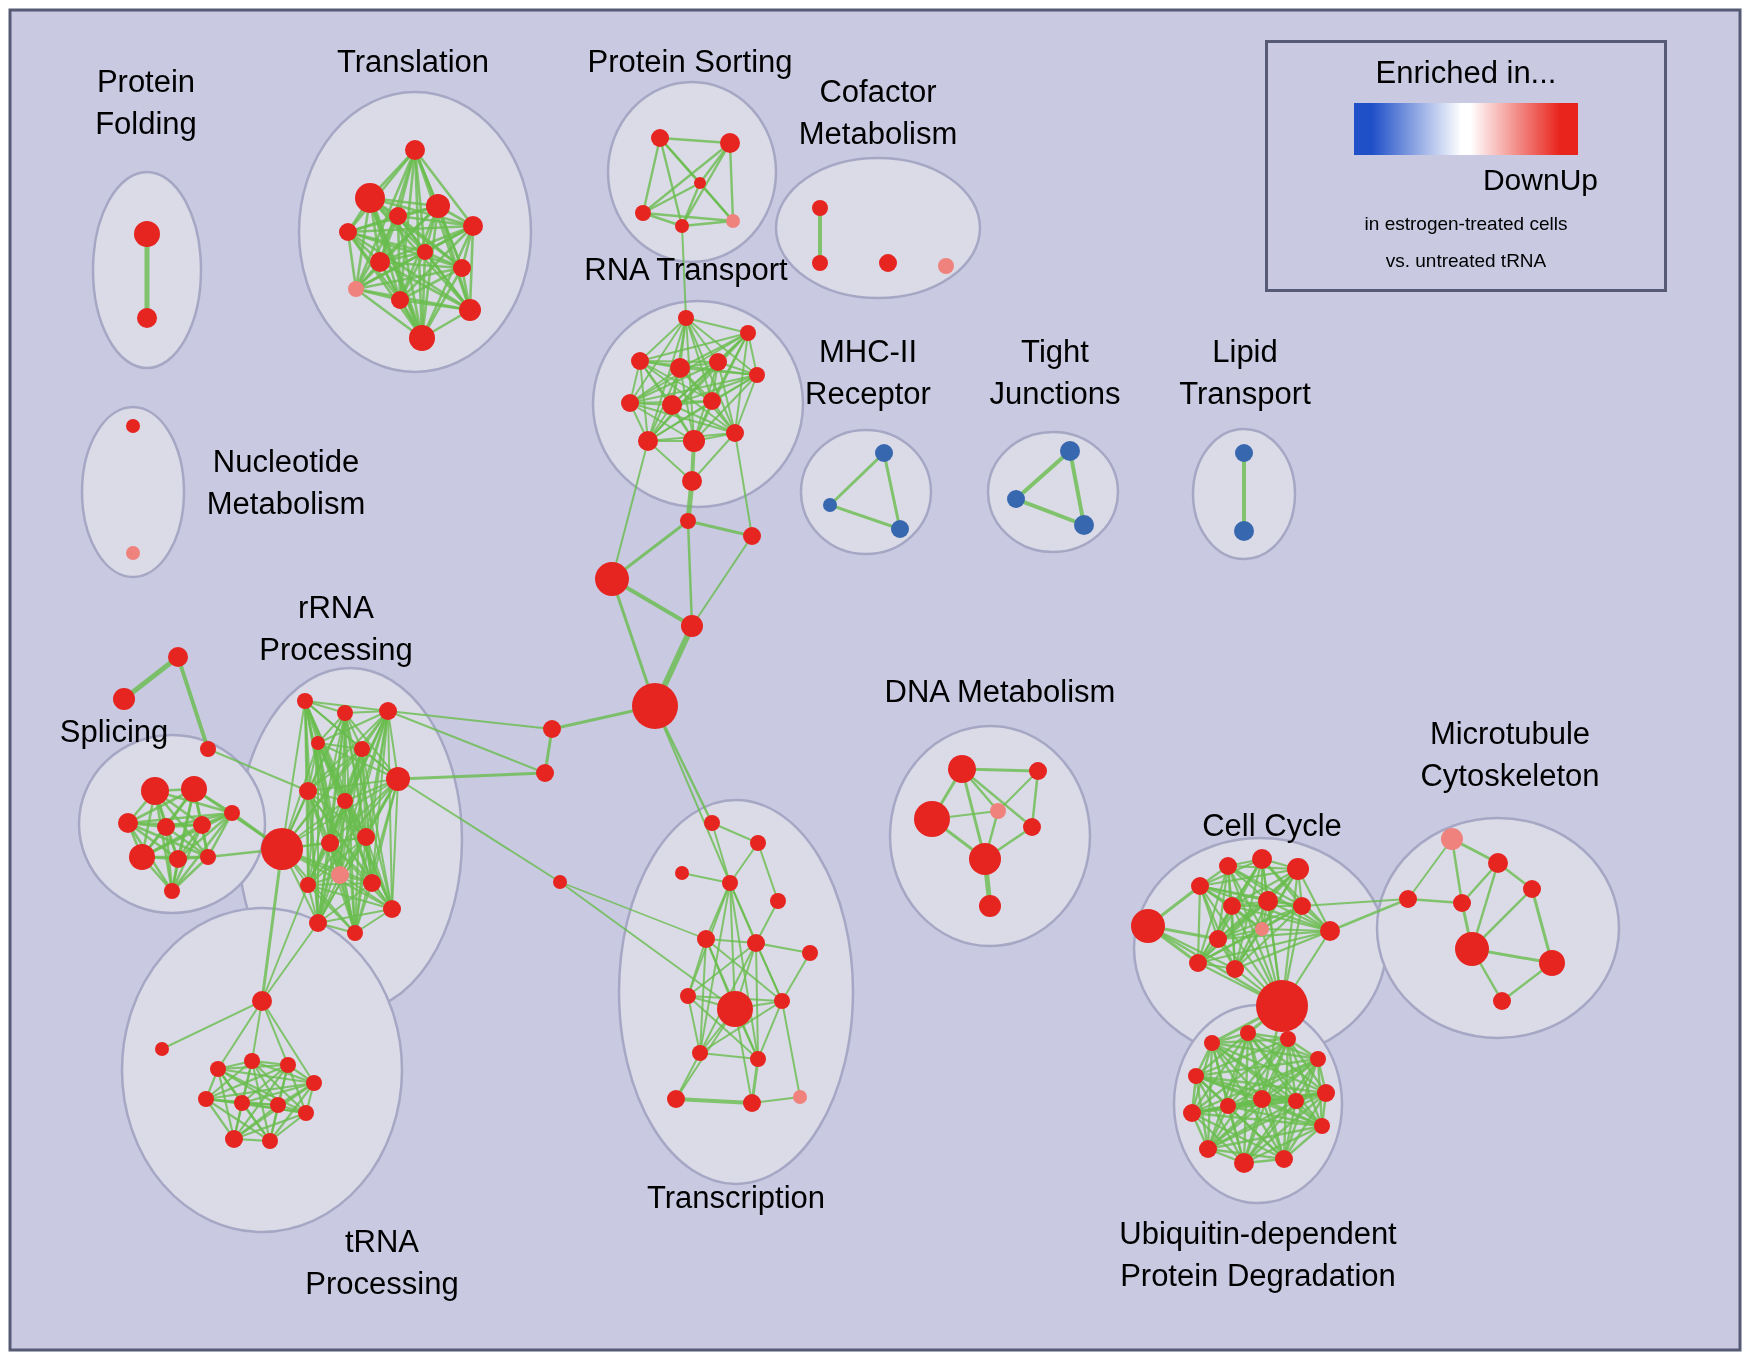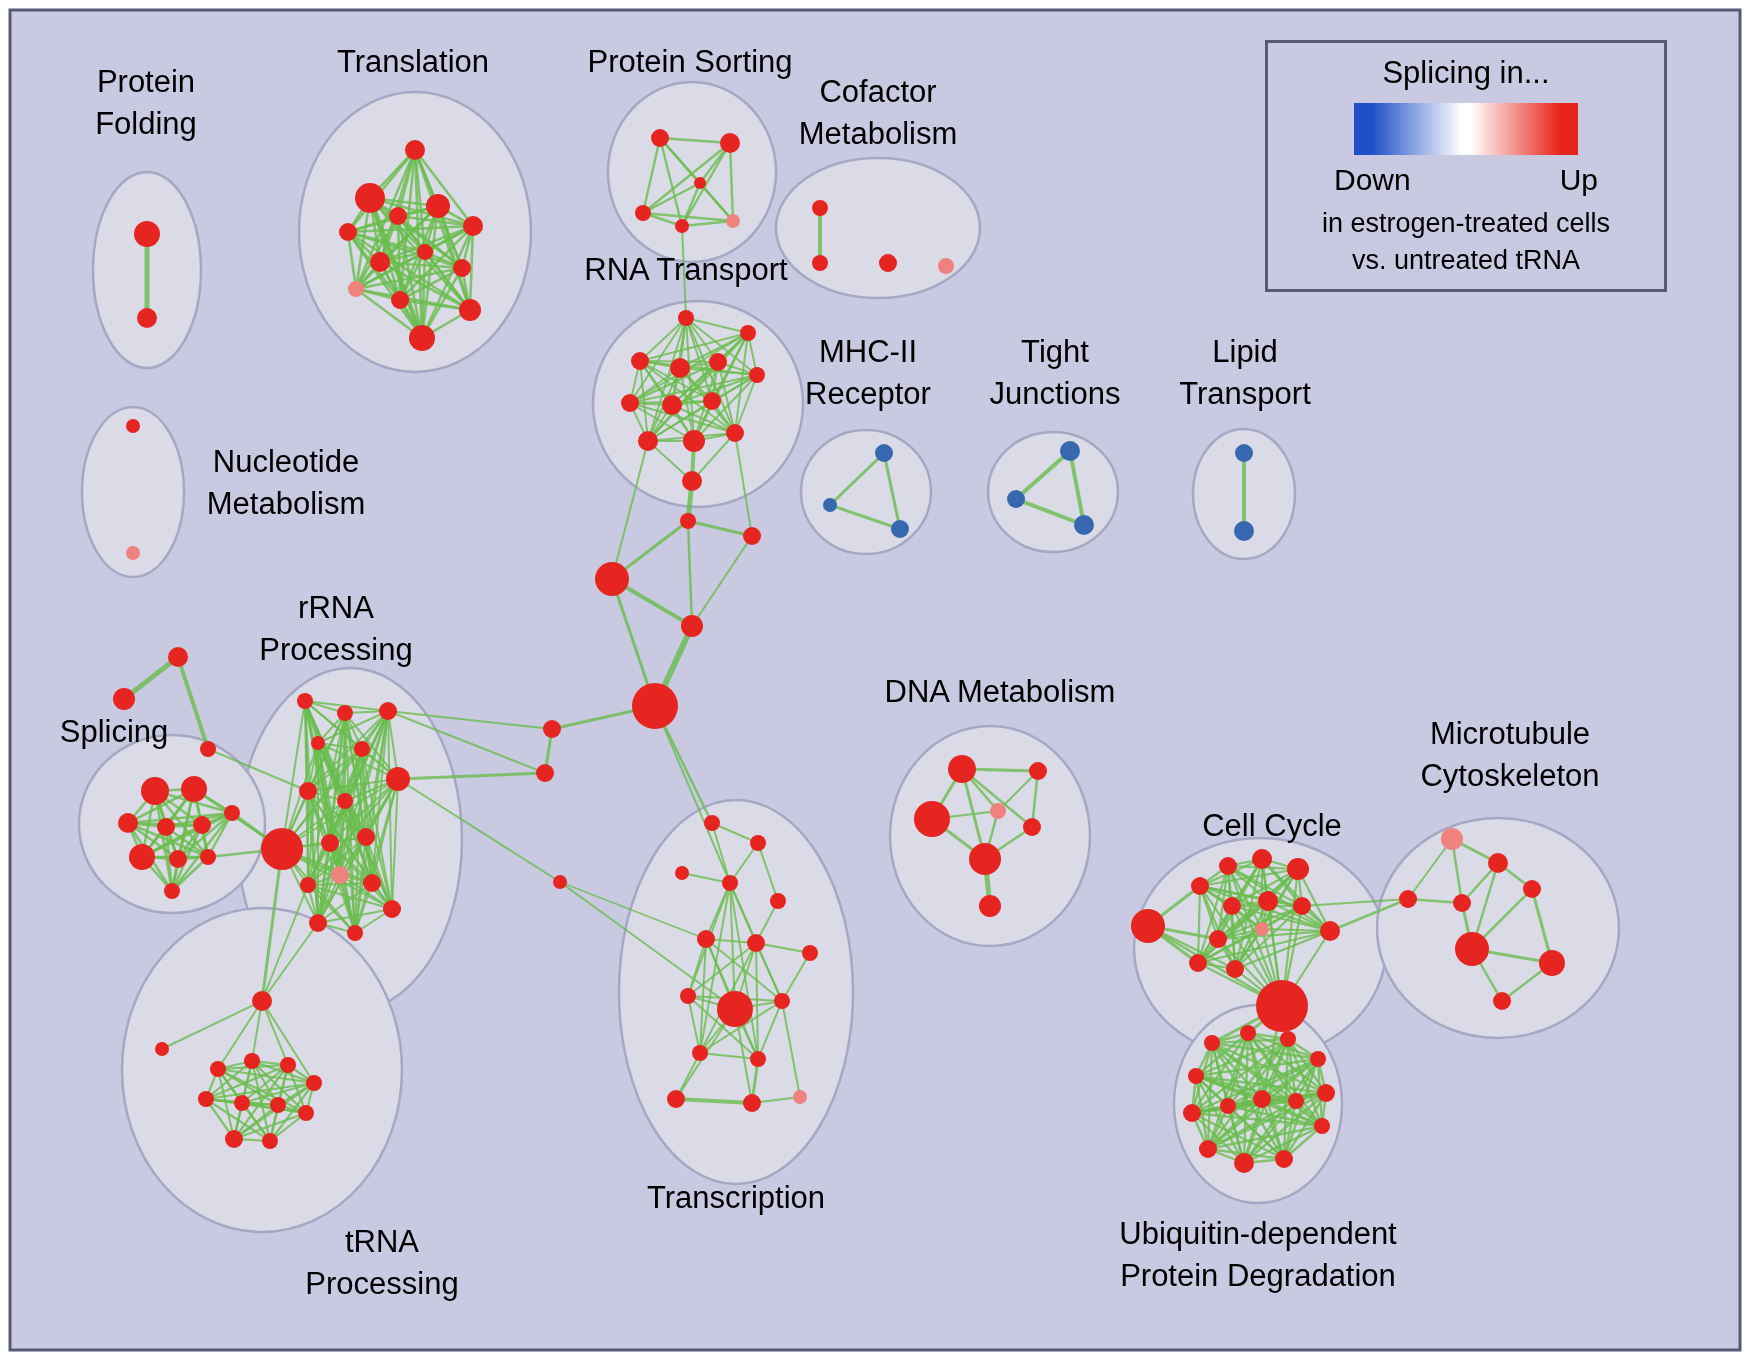--- a/index.html
+++ b/index.html
@@ -8,22 +8,22 @@
     font-family:"Liberation Sans", sans-serif;overflow:hidden;
   }
   svg{display:block;position:absolute;left:0;top:0;}
   svg text{font-family:"Liberation Sans", sans-serif;font-size:31px;fill:#000;}
   .legend{
     position:absolute;left:1265px;top:40px;width:402px;height:252px;
     border:3px solid #565a74;box-sizing:border-box;text-align:center;color:#000;
   }
   .legend-title{font-size:31px;margin-top:12px;}
   .legend-gradient{width:224px;height:52px;margin:12px auto 2px;}
-  .legend-scale{width:264px;margin:8px auto;display:flex;justify-content:space-between;font-size:30px;}
-  .legend-caption{font-size:27px;line-height:37px;margin-top:0;}
+  .legend-scale{width:264px;margin:8px auto;display:flex;justify-content:flex-end;font-size:30px;}
+  .legend-caption{font-size:19px;line-height:37px;margin-top:0;}
 </style>
 </head>
 <body>
 
 <svg id="network-svg" width="1750" height="1360" viewBox="0 0 1750 1360">
   <rect id="fig-outer" x="0" y="0" width="1750" height="1360" fill="#ffffff"></rect>
   <rect id="fig-bg" x="10" y="10" width="1730" height="1340" stroke-width="3" fill="#c9c9e2" stroke="#565a74"></rect>
   <g id="layer-ellipses">
       <ellipse cx="147" cy="270" rx="54" ry="98" fill="#dbdbe7" stroke="#a6a7c4" stroke-width="2.5"></ellipse>
       <ellipse cx="415" cy="232" rx="116" ry="140" fill="#dbdbe7" stroke="#a6a7c4" stroke-width="2.5"></ellipse>
@@ -910,21 +910,21 @@
       <text x="1000" y="702" text-anchor="middle">DNA Metabolism</text>
       <text x="1272" y="836" text-anchor="middle">Cell Cycle</text>
       <text x="1510" y="744" text-anchor="middle">Microtubule</text>
       <text x="1510" y="786" text-anchor="middle">Cytoskeleton</text>
       <text x="1258" y="1244" text-anchor="middle">Ubiquitin-dependent</text>
       <text x="1258" y="1286" text-anchor="middle">Protein Degradation</text>
     </g>
 </svg>
 
 <div class="legend">
-  <div class="legend-title">Splicing in...</div>
+  <div class="legend-title">Enriched in...</div>
   <div class="legend-gradient" id="legend-gradient" style="background: linear-gradient(90deg, rgb(32, 80, 200) 0%, rgb(32, 80, 200) 8%, rgb(255, 255, 255) 48%, rgb(255, 255, 255) 52%, rgb(232, 36, 28) 92%, rgb(232, 36, 28) 100%);"></div>
   <div class="legend-scale">
     <span>Down</span>
     <span>Up</span>
   </div>
   <div class="legend-caption">
     <div>in estrogen-treated cells</div>
     <div>vs. untreated tRNA</div>
   </div>
 </div>

